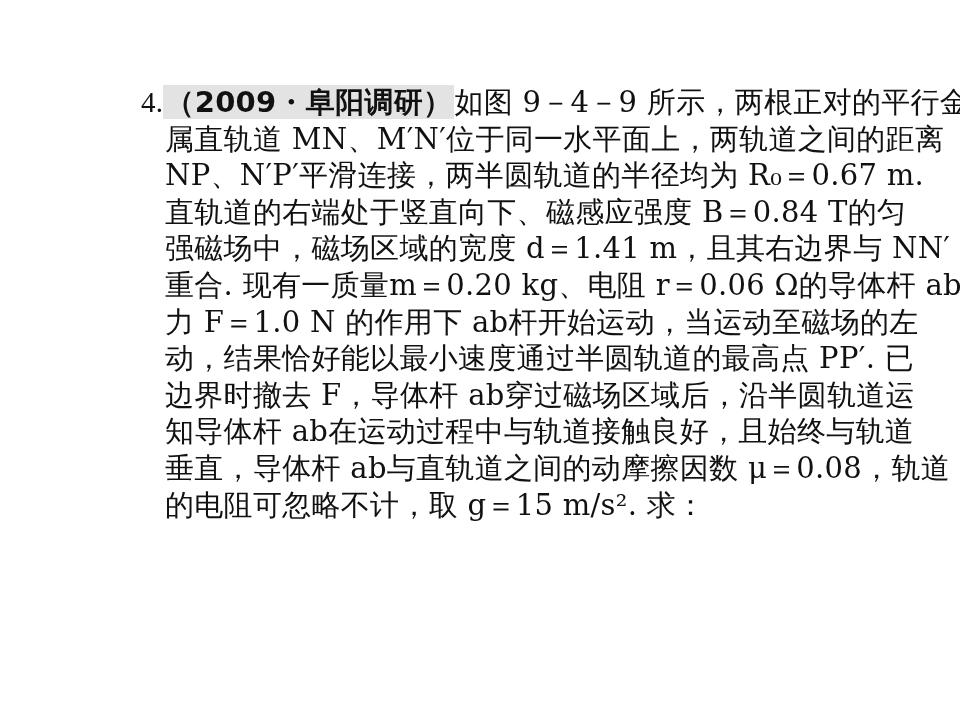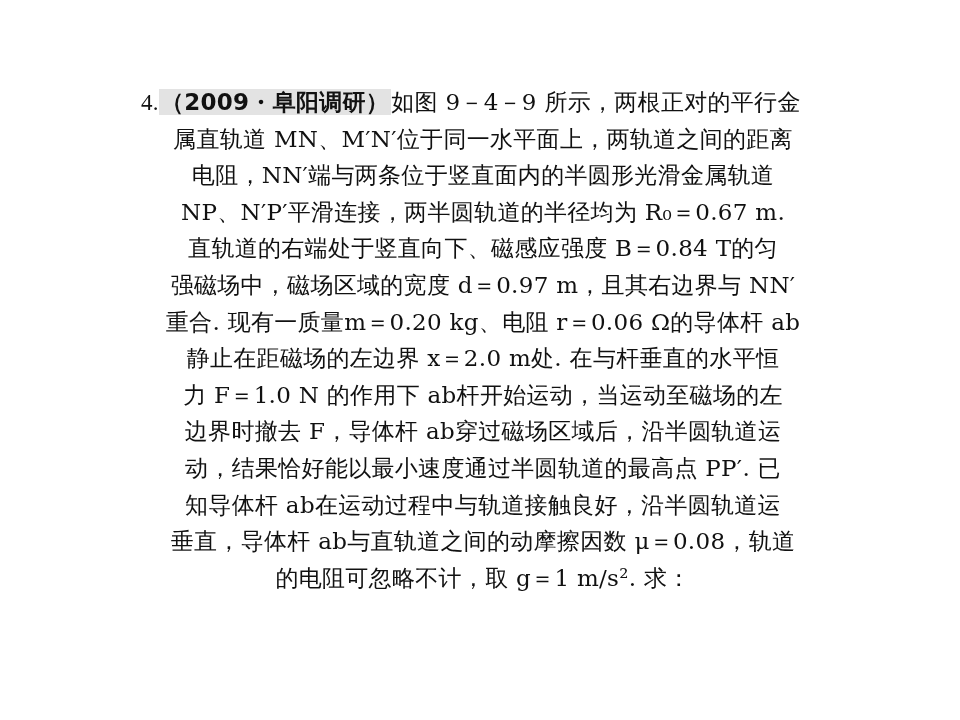--- a/index.html
+++ b/index.html
@@ -1,37 +1,35 @@
 <!DOCTYPE html>
 <html><head>
 <meta charset="utf-8">
 <style>
   html, body { margin:0; padding:0; background:#ffffff; }
   body { width:960px; height:720px; position:relative; overflow:hidden;
          font-family:"DejaVu Serif", "Liberation Serif", serif; color:#111; }
   .problem { position:absolute; left:141px; top:84px; width:660px; }
-  .line { height:36.6px; line-height:36.6px; font-size:23px; white-space:nowrap;
+  .line { height:36.6px; line-height:36.6px; font-size:29px; white-space:nowrap;
           letter-spacing:0.3px; }
-  .indent { padding-left:24px;text-align:center; }
+  .indent { padding-left:24px; }
   .num { font-family:"Liberation Serif", serif; }
   .src { background:#e3e3e3; font-family:"DejaVu Sans", sans-serif; font-weight:bold; padding:0 2px; }
 </style>
 </head>
 <body>
 
 <div class="problem">
   <div class="line">
     <span class="num">4.</span><span class="src">（2009・阜阳调研）</span><span>如图 9－4－9 所示，两根正对的平行金</span>
   </div>
   <div class="line indent">属直轨道 MN、M′N′位于同一水平面上，两轨道之间的距离</div>
-  <div class="line indent">电阻，NN′端与两条位于竖直面内的半圆形光滑金属轨道</div>
   <div class="line indent">NP、N′P′平滑连接，两半圆轨道的半径均为 R₀＝0.67 m.</div>
   <div class="line indent">直轨道的右端处于竖直向下、磁感应强度 B＝0.84 T的匀</div>
-  <div class="line indent">强磁场中，磁场区域的宽度 d＝0.97 m，且其右边界与 NN′</div>
+  <div class="line indent">强磁场中，磁场区域的宽度 d＝1.41 m，且其右边界与 NN′</div>
   <div class="line indent">重合. 现有一质量m＝0.20 kg、电阻 r＝0.06 Ω的导体杆 ab</div>
-  <div class="line indent">静止在距磁场的左边界 x＝2.0 m处. 在与杆垂直的水平恒</div>
   <div class="line indent">力 F＝1.0 N 的作用下 ab杆开始运动，当运动至磁场的左</div>
+  <div class="line indent">动，结果恰好能以最小速度通过半圆轨道的最高点 PP′. 已</div>
   <div class="line indent">边界时撤去 F，导体杆 ab穿过磁场区域后，沿半圆轨道运</div>
-  <div class="line indent">动，结果恰好能以最小速度通过半圆轨道的最高点 PP′. 已</div>
-  <div class="line indent">知导体杆 ab在运动过程中与轨道接触良好，沿半圆轨道运</div>
+  <div class="line indent">知导体杆 ab在运动过程中与轨道接触良好，且始终与轨道</div>
   <div class="line indent">垂直，导体杆 ab与直轨道之间的动摩擦因数 μ＝0.08，轨道</div>
-  <div class="line indent">的电阻可忽略不计，取 g＝1 m/s². 求：</div>
+  <div class="line indent">的电阻可忽略不计，取 g＝15 m/s². 求：</div>
 </div>
 
 </body></html>

